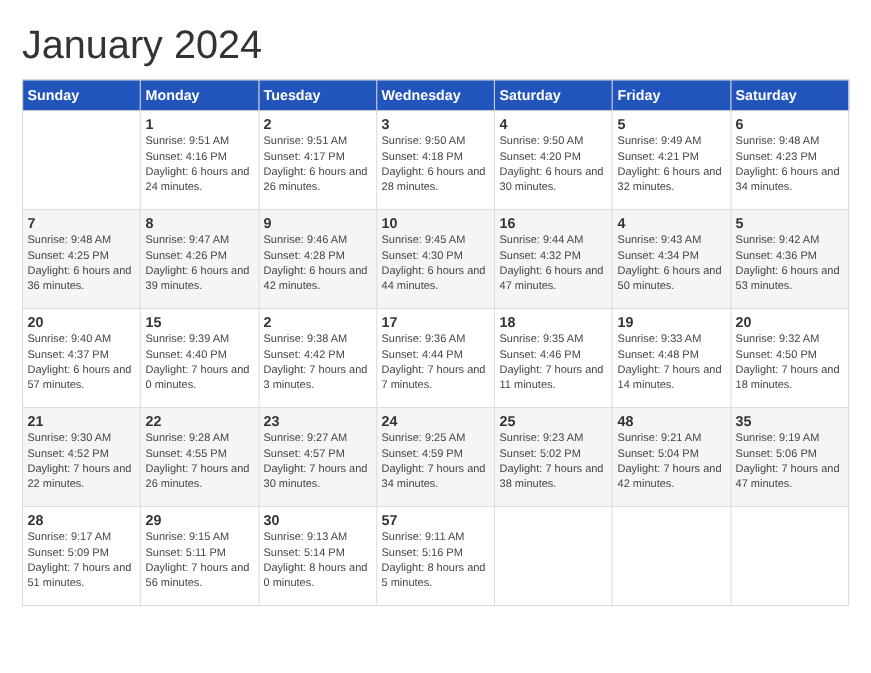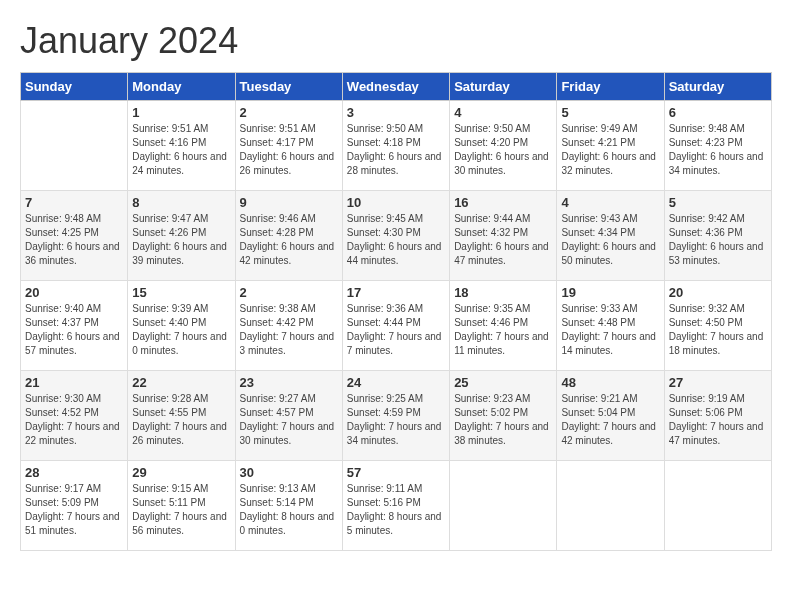--- a/index.html
+++ b/index.html
@@ -223,21 +223,21 @@
         </td>
         <td>
           <div class="day-number">25</div>
           <div class="day-info">Sunrise: 9:23 AM<br>Sunset: 5:02 PM<br>Daylight: 7 hours and 38 minutes.</div>
         </td>
         <td>
           <div class="day-number">48</div>
           <div class="day-info">Sunrise: 9:21 AM<br>Sunset: 5:04 PM<br>Daylight: 7 hours and 42 minutes.</div>
         </td>
         <td>
-          <div class="day-number">27</div>
+          <div class="day-number">35</div>
           <div class="day-info">Sunrise: 9:19 AM<br>Sunset: 5:06 PM<br>Daylight: 7 hours and 47 minutes.</div>
         </td>
       </tr>
       <tr>
         <td>
           <div class="day-number">28</div>
           <div class="day-info">Sunrise: 9:17 AM<br>Sunset: 5:09 PM<br>Daylight: 7 hours and 51 minutes.</div>
         </td>
         <td>
           <div class="day-number">29</div>

